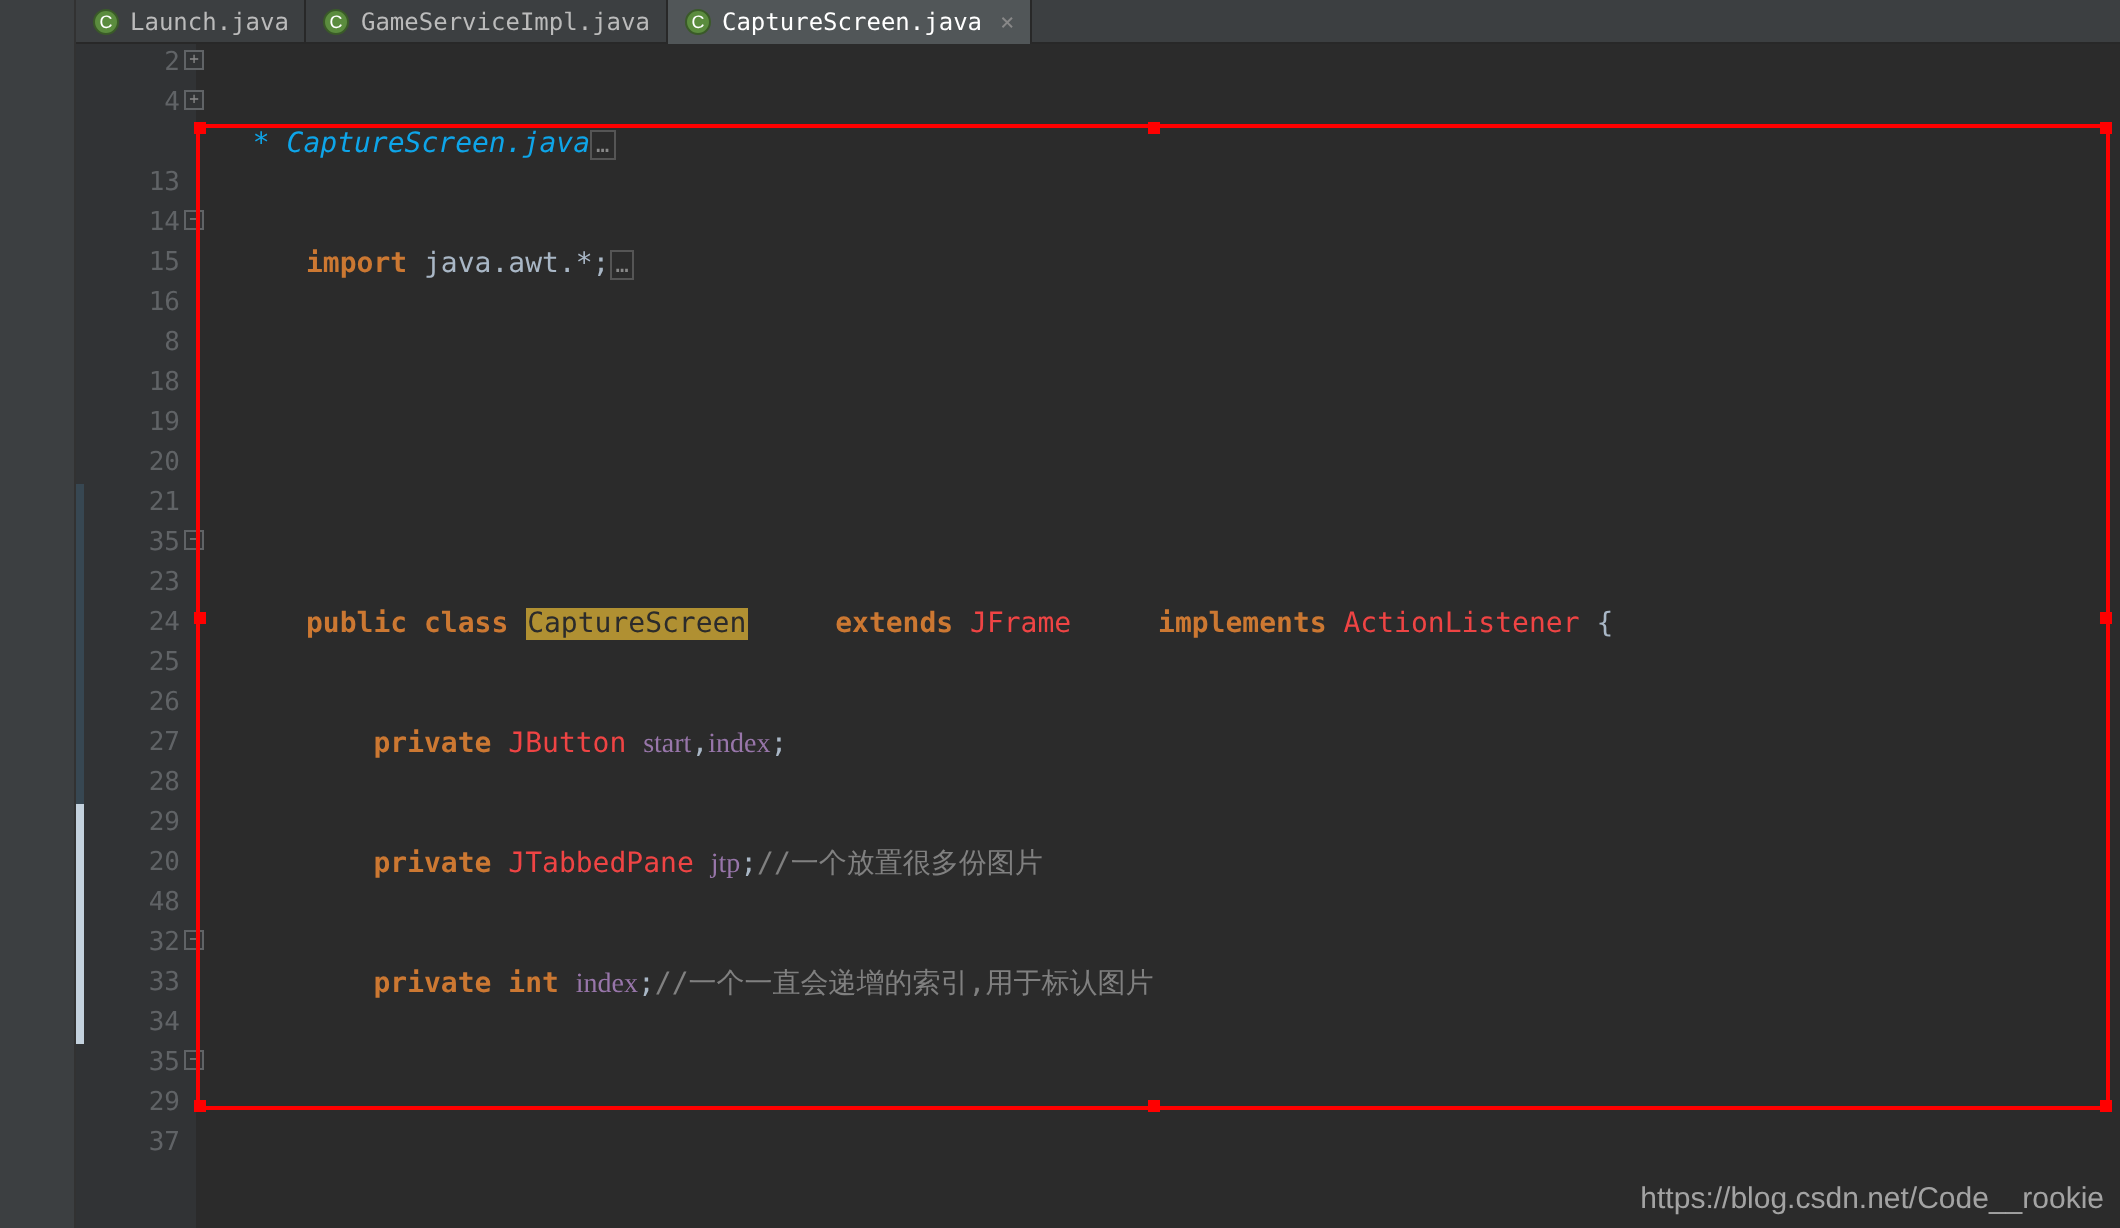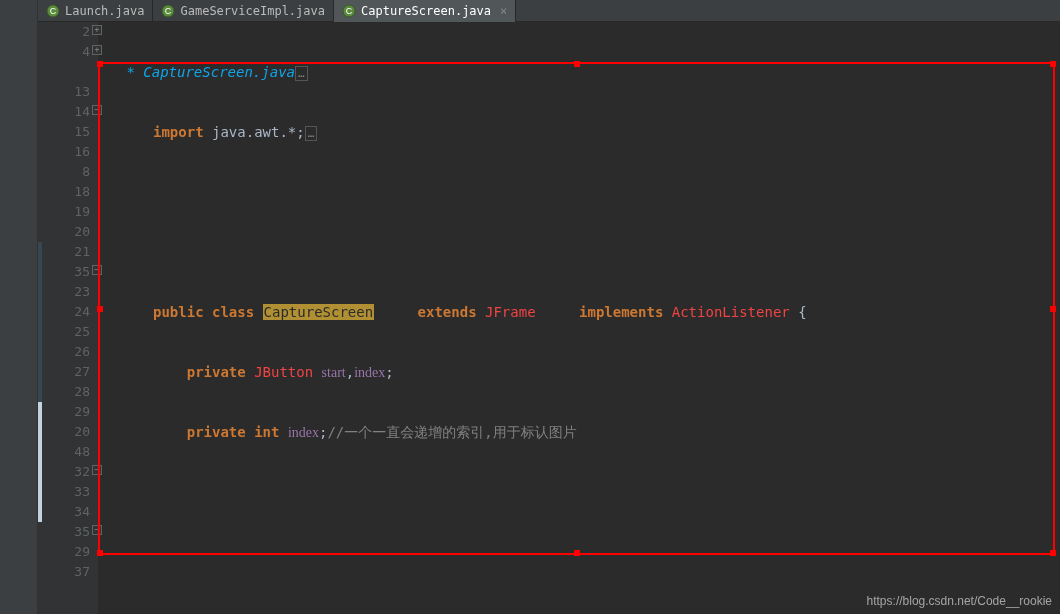--- a/index.html
+++ b/index.html
@@ -139,21 +139,21 @@
     position: absolute;
     width: 6px;
     height: 6px;
     background: #ff0000;
   }
   .watermark {
     position: absolute;
     right: 8px;
     bottom: 6px;
     color: #cccccc;
-    font-size: 12px;
+    font-size: 15px;
     font-family: Arial, sans-serif;
     opacity: 0.75;
   }
   .warn-icon {
     position: absolute;
     left: 42px;
     top: 88px;
     width: 14px;
     height: 14px;
   }
@@ -237,20 +237,21 @@
     <div class="gutter-line"><span>37</span></div>
   </div>
 
   <div class="code">
     <div class="code-line"><span class="doccomment"> * CaptureScreen.java</span><span class="fold-box">…</span></div>
     <div class="code-line"><span class="kw">import</span><span> java.awt.*;</span><span class="fold-box">…</span></div>
     <div class="code-line"></div>
     <div class="code-line"></div>
     <div class="code-line"><span class="kw">public class </span><span class="highlight">CaptureScreen</span><span class="kw"> extends </span><span class="type">JFrame</span><span class="kw"> implements </span><span class="type">ActionListener</span><span> {</span></div>
     <div class="code-line">    <span class="kw">private </span><span class="type">JButton </span><span class="field">start</span>,<span class="field">index</span>;</div>
+    <div class="code-line">    <span class="kw">private </span><span class="type">JTabbedPane </span><span class="field">jtp</span>;<span class="comment">//一个放置很多份图片</span></div>
     <div class="code-line">    <span class="kw">private int </span><span class="field">index</span>;<span class="comment">//一个一直会递增的索引,用于标认图片</span></div>
     
     
     
     
     
     
     
     
     

